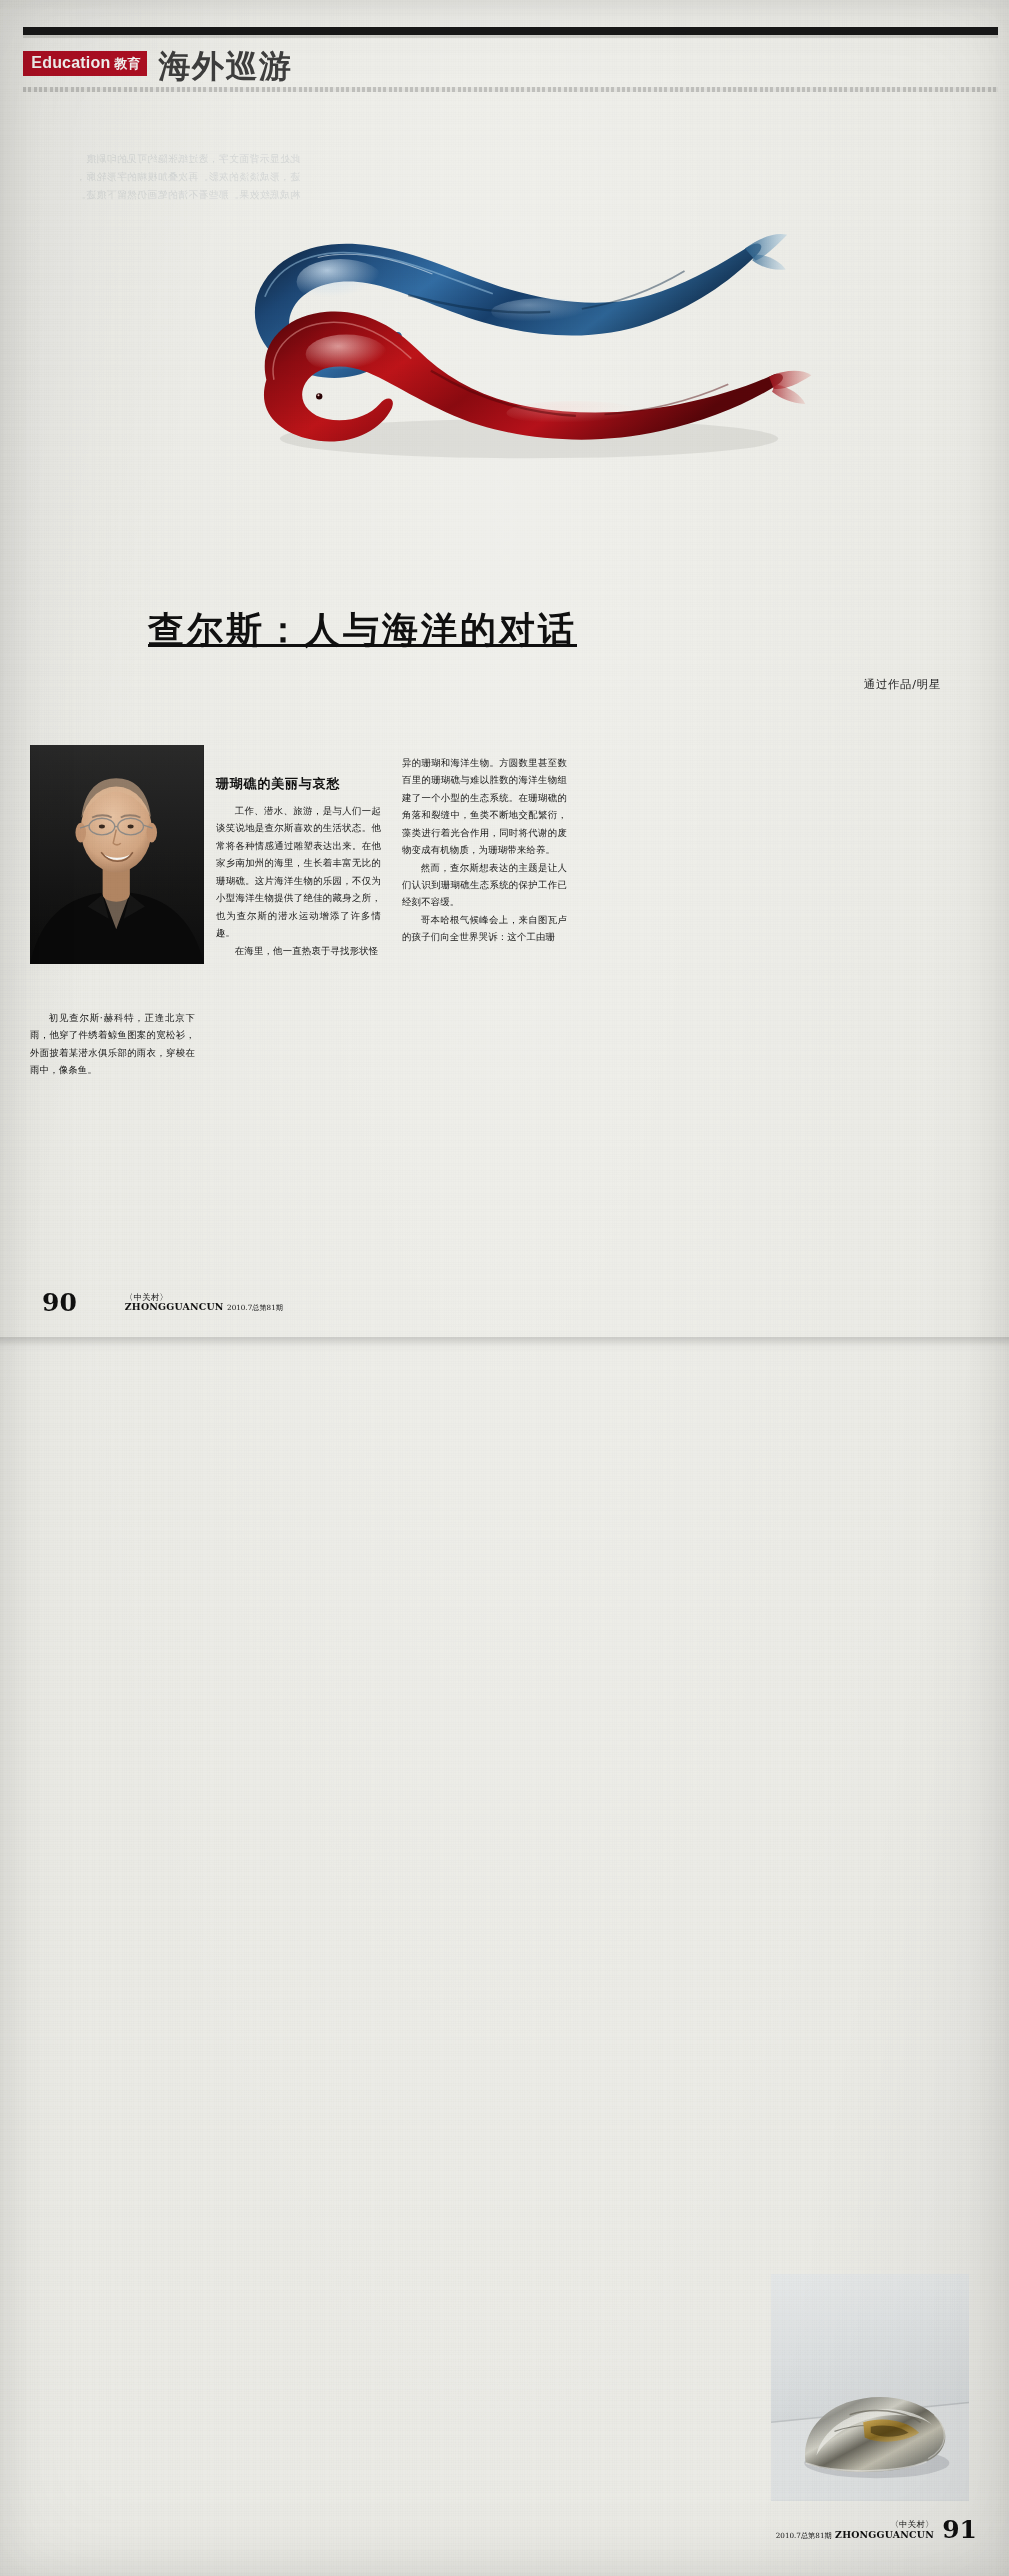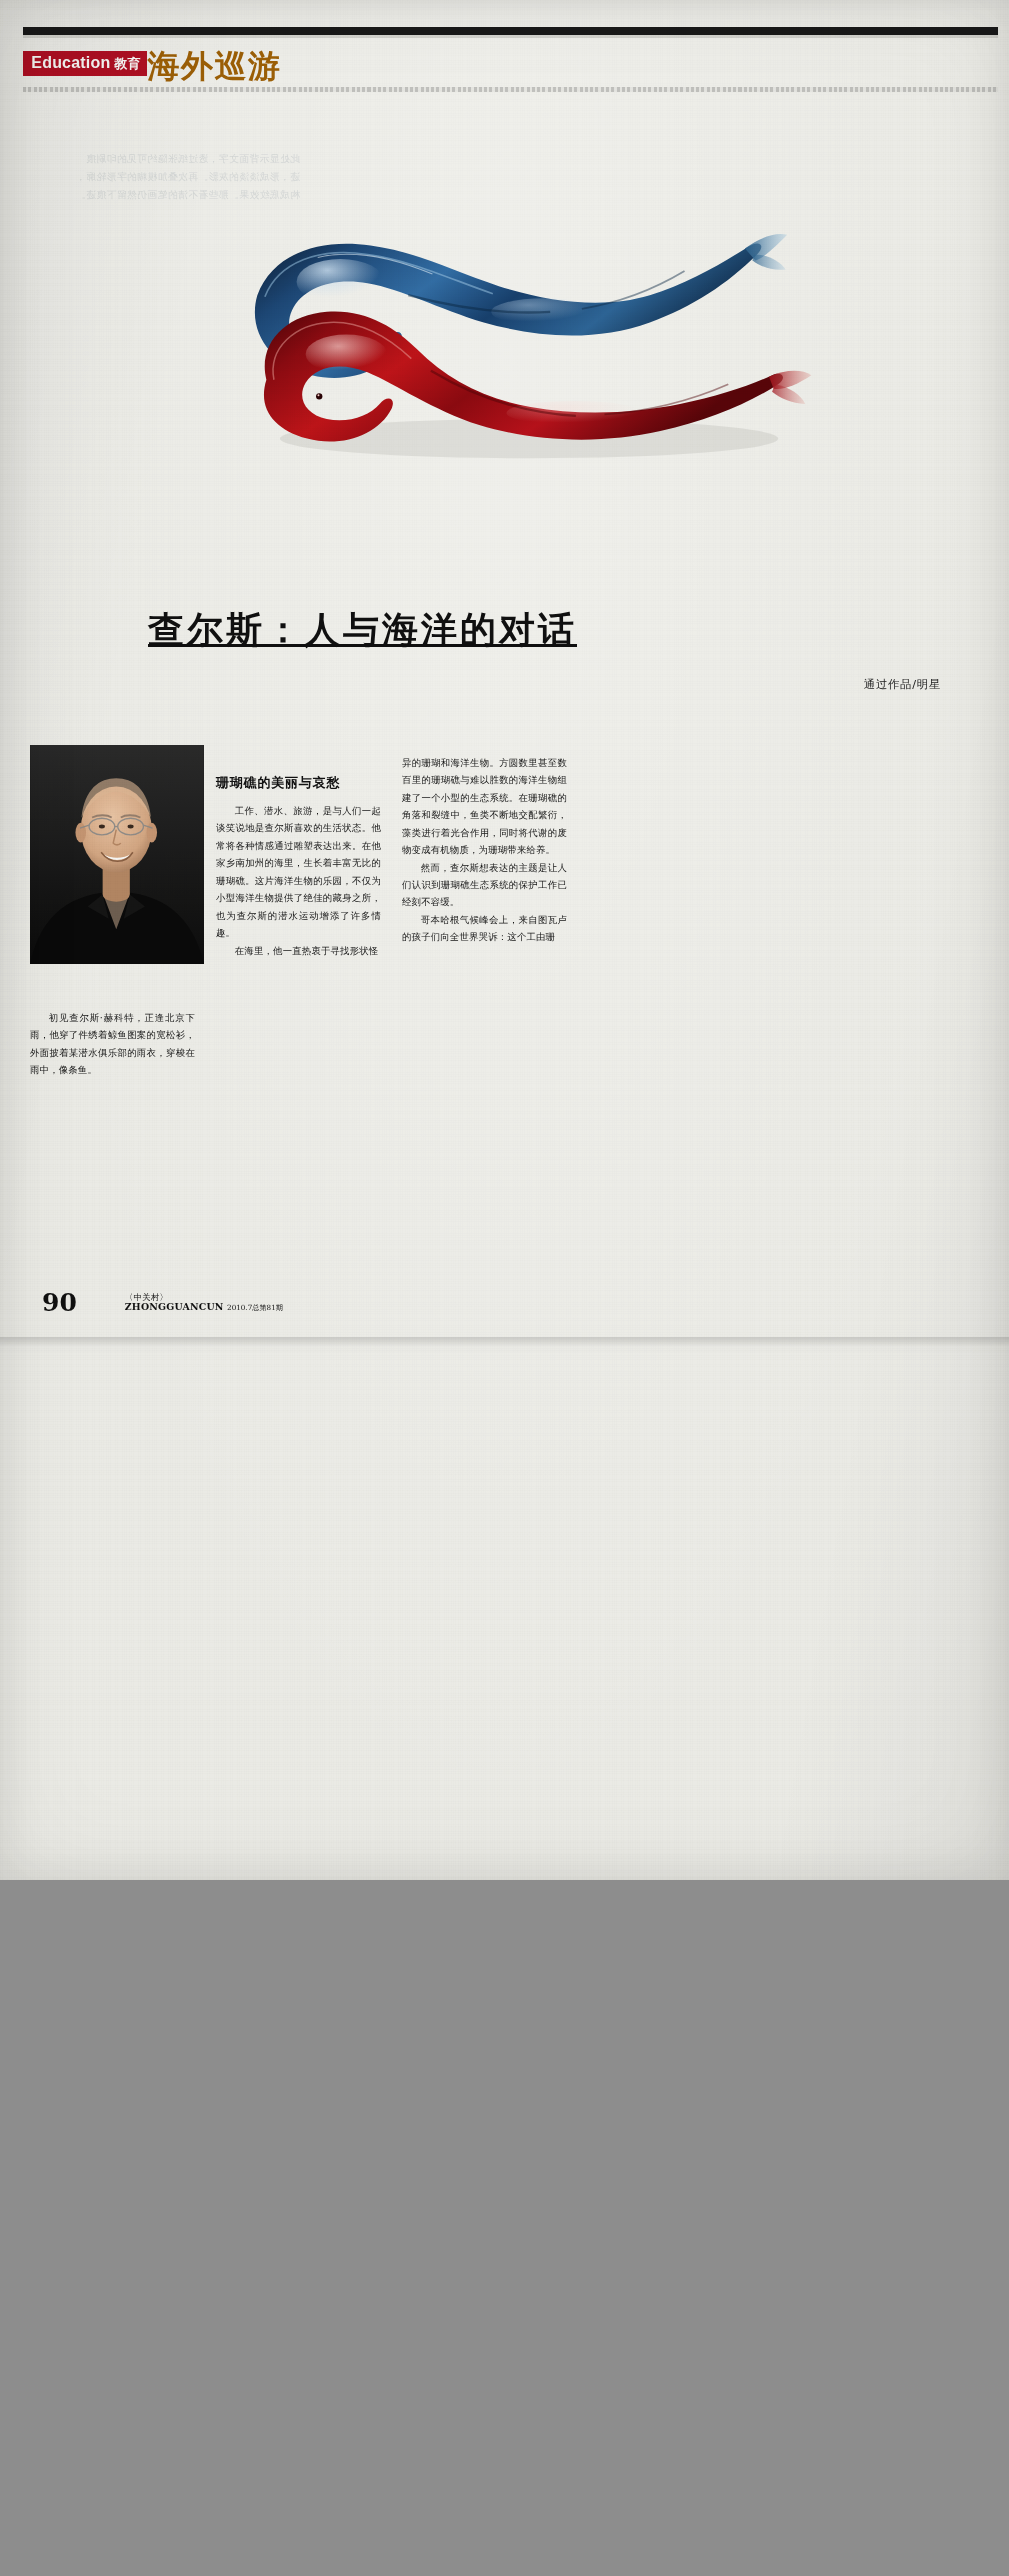--- a/index.html
+++ b/index.html
@@ -1,20 +1,20 @@
 <!DOCTYPE html>
 <html style="font-size:12px"><head>
 <meta charset="utf-8">
 <style>
   html,body{margin:0;padding:0;background:#8d8d8d;}
   body{font-family:"DejaVu Sans","Liberation Sans",sans-serif;}
 
   .page{
     position:relative;
-    width:1009px;height:1880px;
+    width:1009px;height:2576px;
     background:#f2f2ef;
     overflow:hidden;
   }
 
   
   .paper-tex{
     position:absolute;inset:0;
     background:
       radial-gradient(ellipse at 50% 20%, rgba(255,255,255,.55), rgba(0,0,0,0) 70%),
       linear-gradient(100deg, rgba(0,0,0,.05) 0%, rgba(0,0,0,0) 18%, rgba(0,0,0,0) 82%, rgba(0,0,0,.06) 100%),
@@ -51,22 +51,22 @@
     background:#b41024;color:#fff;
     font-family:"Liberation Sans",sans-serif;
     font-size:16px;font-weight:700;letter-spacing:0.2px;
     padding:3.8px 6.8px 4.5px 8.3px;line-height:1;
     height:16.6px;display:flex;align-items:center;
     box-shadow:0 0 0 0 rgba(0,0,0,0);
   }
   .edu-badge .cn{font-size:13px;margin-left:3.8px;font-weight:700;}
   .mast-title{
     font-family:"DejaVu Serif","Liberation Serif",serif;
-    font-size:32px;font-weight:700;color:#a16207;
-    line-height:.95;margin-left:0;letter-spacing:1.5px;
+    font-size:32px;font-weight:700;color:#404040;
+    line-height:.95;margin-left:11px;letter-spacing:1.5px;
     transform:translateY(4.5px);
   }
   .mast-underline{
     position:absolute;left:23px;right:10.6px;top:79px;height:5.3px;
     background:repeating-linear-gradient(90deg,#bdbdbb 0 3px,#e9e9e6 3px 5.3px);
     opacity:.85;
   }
 
   
   .ghost{
@@ -122,21 +122,21 @@
     font-family:"DejaVu Sans","Liberation Sans",sans-serif;
     font-size:9.4px;line-height:1.86;color:#171717;
     text-align:justify;text-justify:inter-ideograph;
     letter-spacing:0.2px;
     z-index:24;
   }
   .col p{margin:0;text-indent:2em;}
   .col p.noind{text-indent:0;}
   .col h3{
     margin:9.8px 0 5.3px 0;
-    font-family:Liberation Mono, monospace;
+    font-family:Liberation Serif, serif;
     font-size:13px;font-weight:700;letter-spacing:0.8px;color:#111;
     text-indent:0;
   }
 
   .p90-c1{left:30px;  top:1001px; width:165px;}
   .p90-c2{left:216px; top:755px; width:165px;}
   .p90-c3{left:402px; top:730px; width:165px;margin-top:16px;}
   .p90-c4{left:588px; top:755px; width:165px;}
   .p90-c5{left:774px;top:755px; width:165px;}
 

